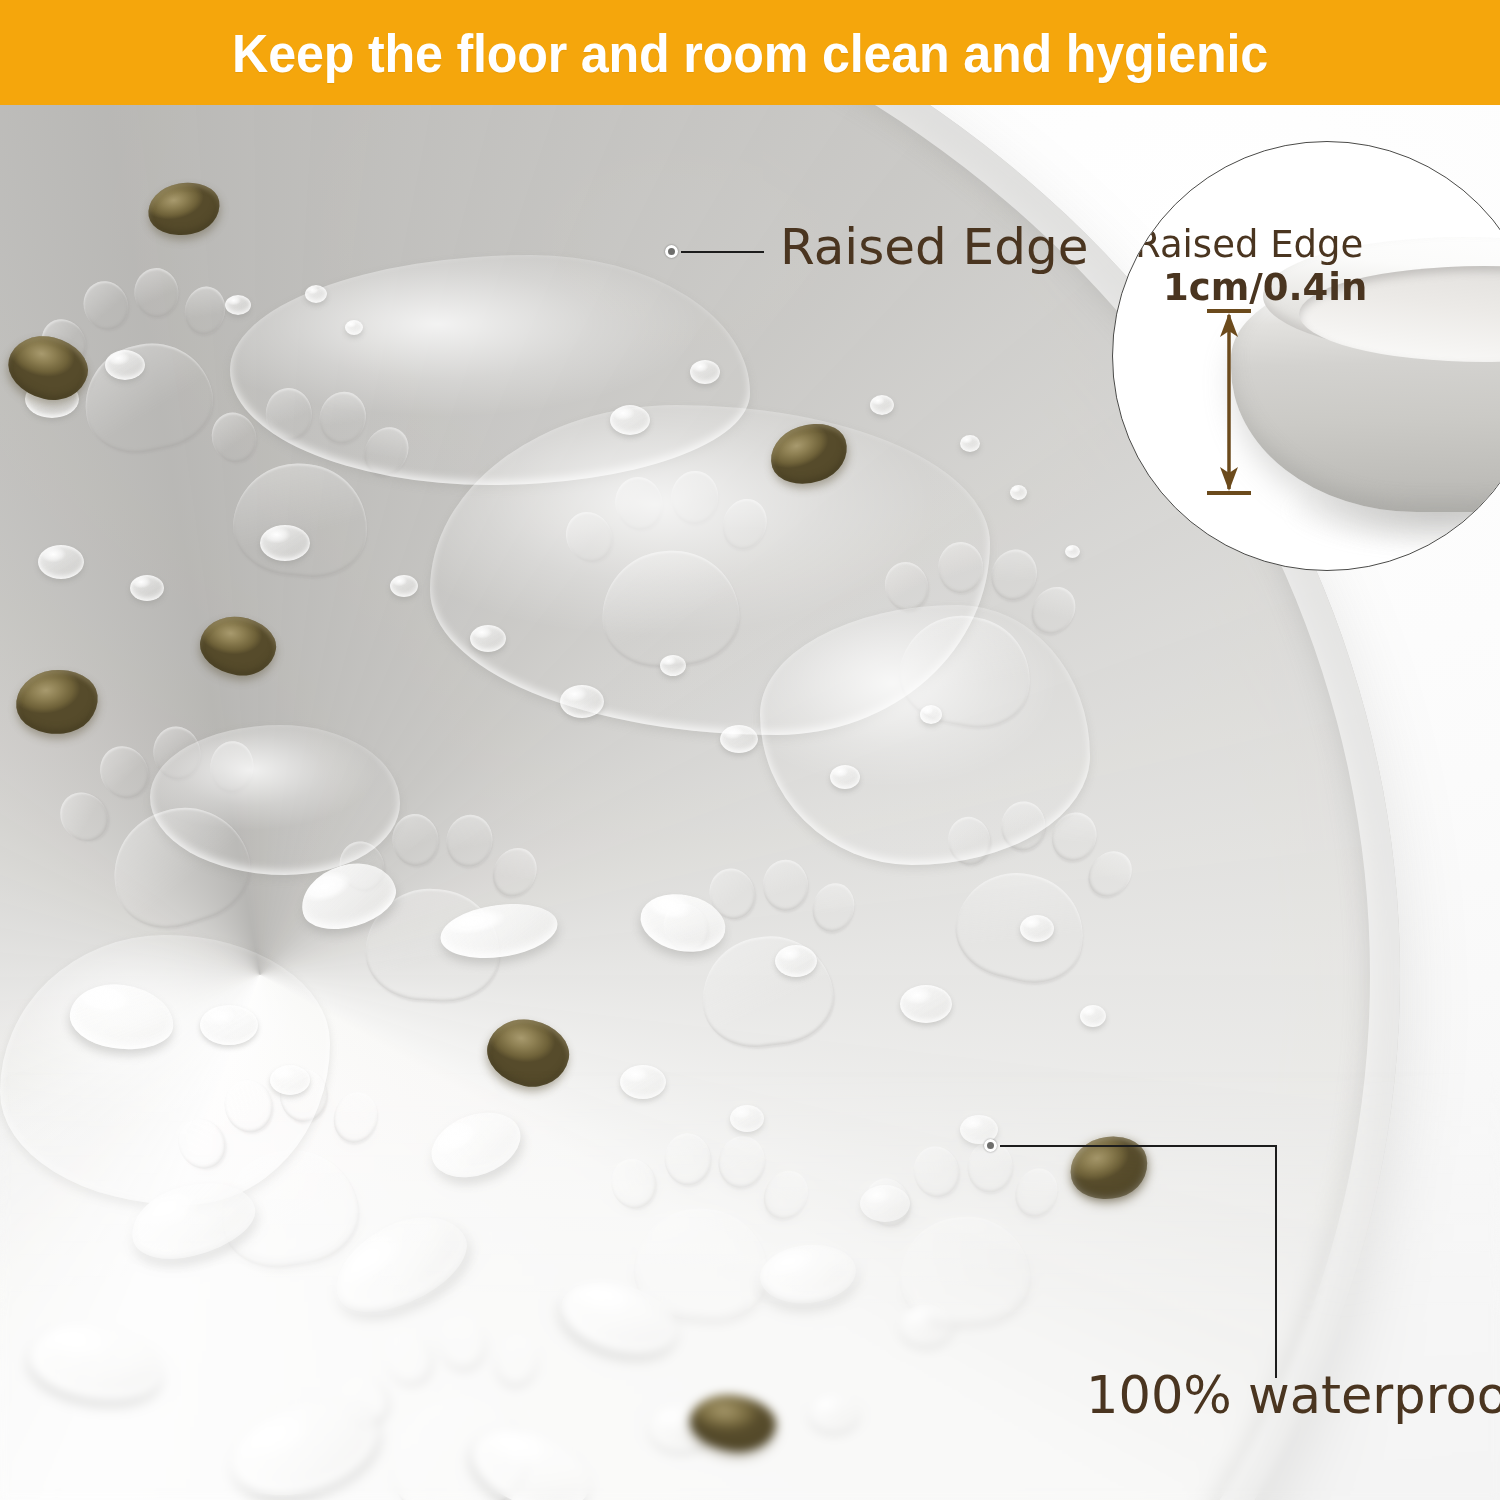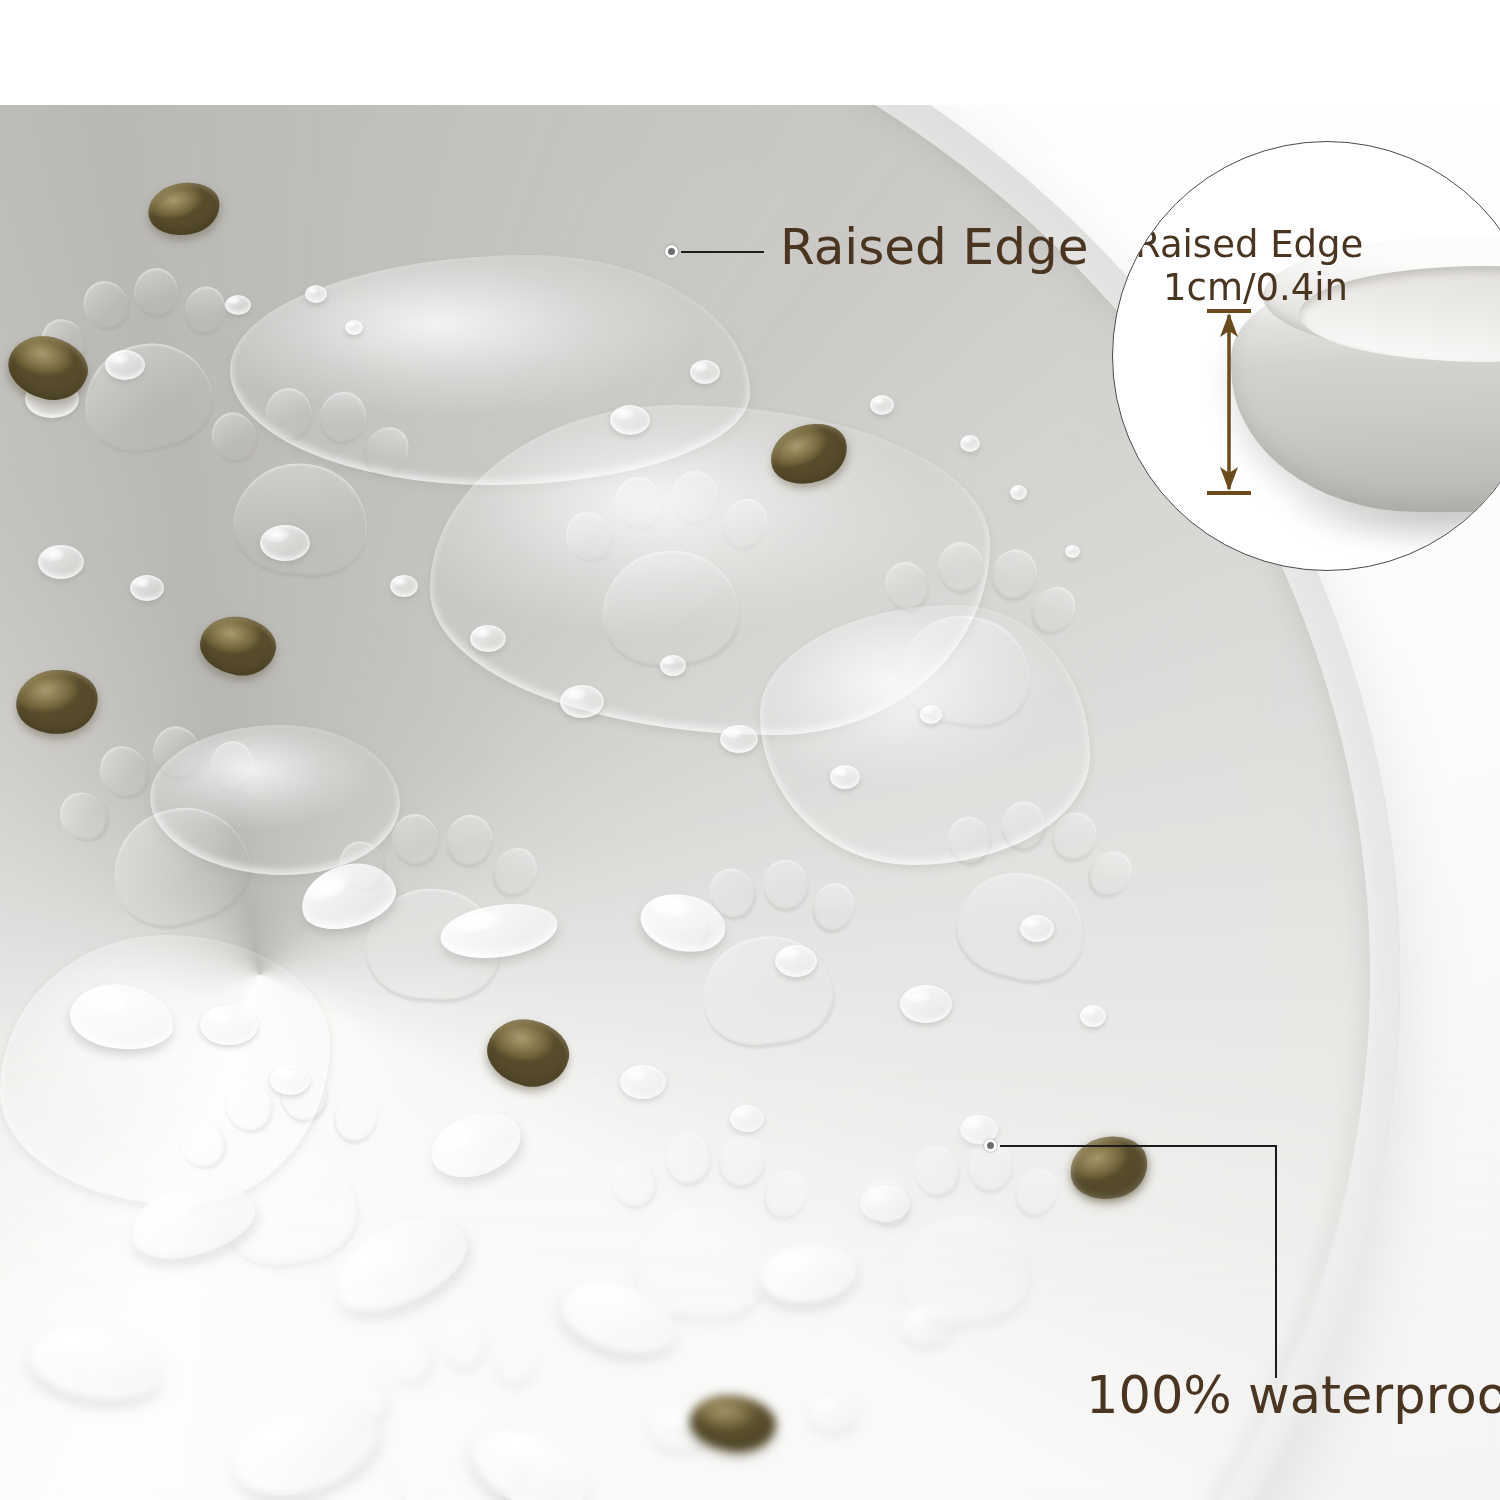--- a/index.html
+++ b/index.html
@@ -269,35 +269,38 @@
   #inset-label {
     position:absolute;
     left:22px; top:82px;
     color:#4a3520;
     font-family:"DejaVu Sans", sans-serif;
     font-size:37px;
     line-height:1.16;
     white-space:nowrap;
     z-index:6;
   }
-  #inset-label .l2 { display:block; padding-left:28px; }
+  #inset-label .l2 { display:block; padding-left:28px;font-weight:bold; }
 
   
   #dim {
     position:absolute;
     left:90px; top:165px;
     width:52px; height:190px;
     z-index:7;
   }
 </style>
 </head>
 <body>
 
 <div id="stage">
 
+  <div id="banner">
+    <div id="banner-title">Keep the floor and room clean and hygienic</div>
+  </div>
 
   <div id="photo">
     <div class="bg-plane"></div>
 
     <div id="mat"></div>
     <div id="mat-inner-ring"></div>
 
     <div class="paw" style="left:40px;  top:160px; width:200px; height:190px; transform:rotate(-12deg);">
         <i class="pad"></i>
         <i class="toe t1"></i>

